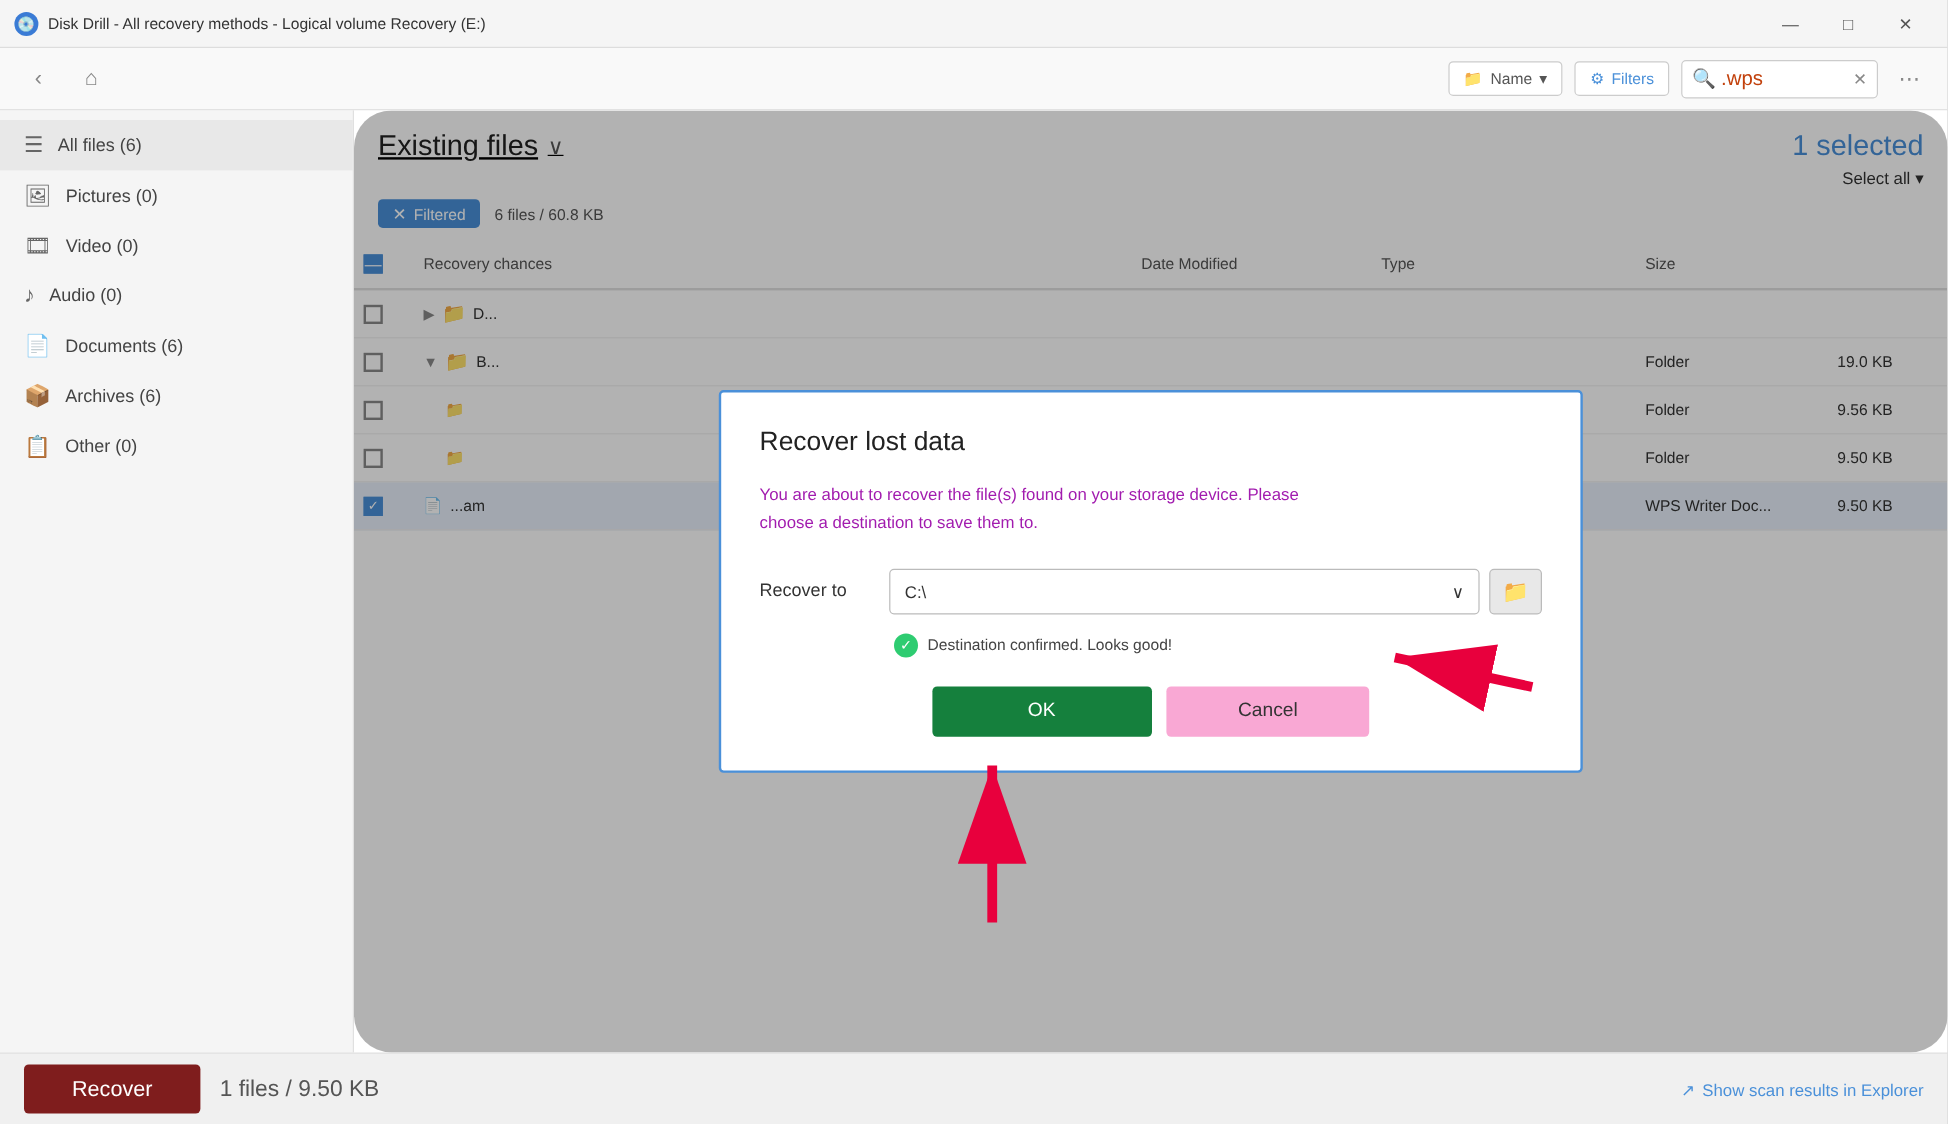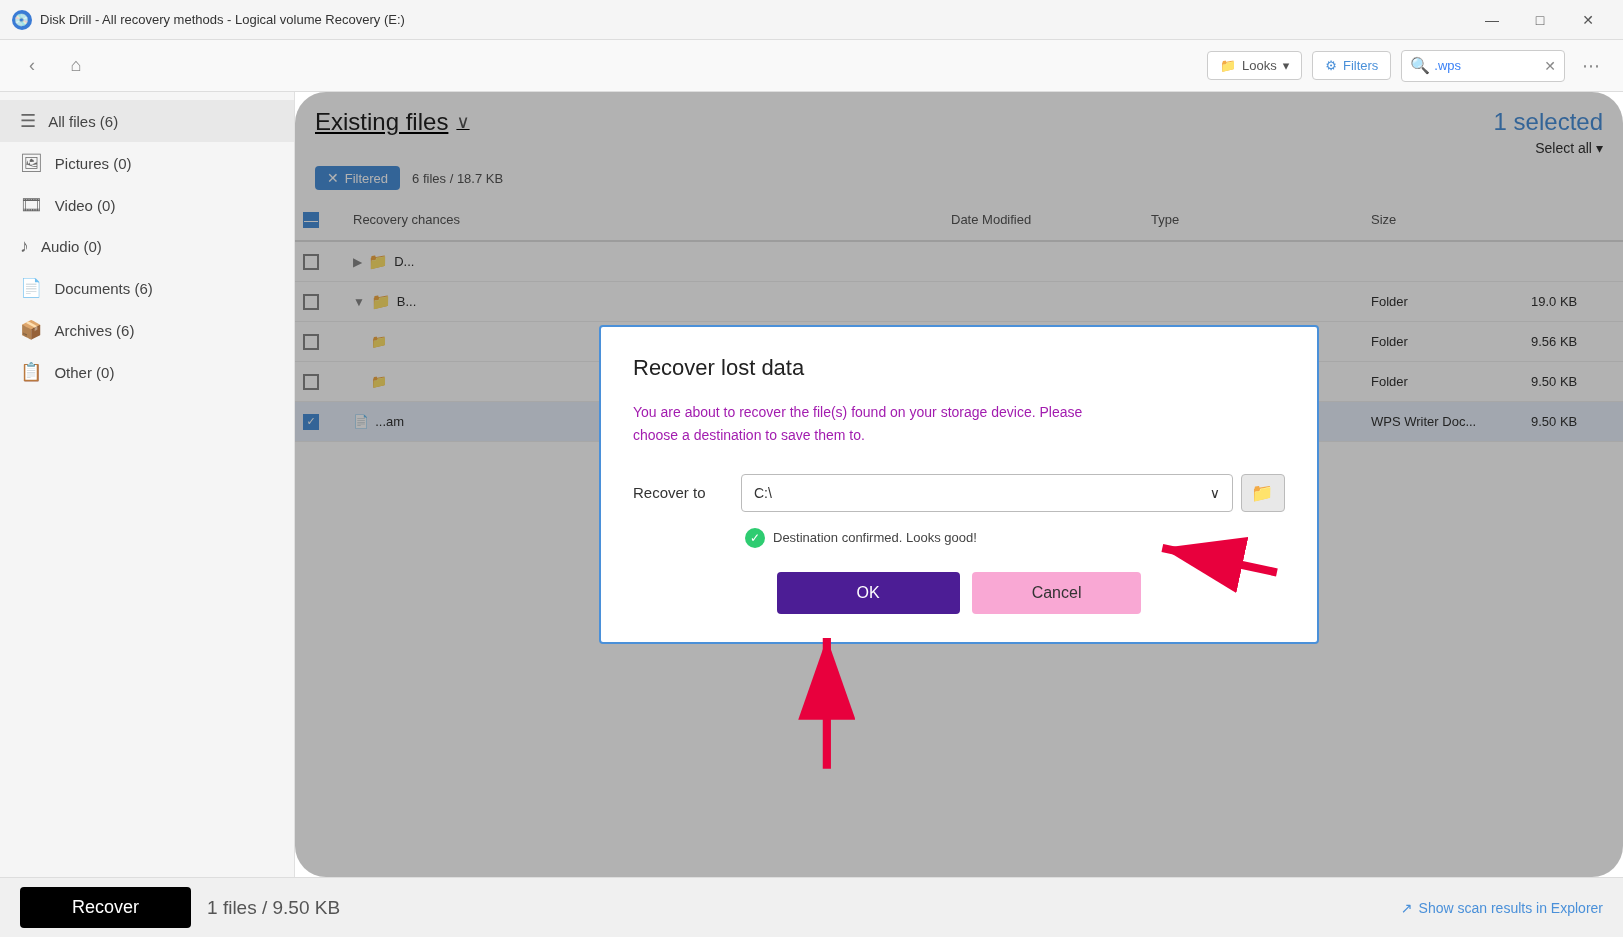--- a/index.html
+++ b/index.html
@@ -57,21 +57,21 @@
       display: flex; align-items: center; gap: 6px;
       padding: 6px 12px; border: 1px solid #ccc; border-radius: 4px;
       background: white; font-size: 13px; color: #4a90d9; cursor: pointer;
     }
     .toolbar-search {
       display: flex; align-items: center;
       border: 1px solid #ccc; border-radius: 4px; background: white;
       padding: 0 8px; height: 32px; min-width: 160px;
     }
     .toolbar-search input {
-      border: none; outline: none; font-size: 13px; color: #3b82f6; background: transparent; width: 110px;
+      border: none; outline: none; font-size: 17px; color: #c2410c; background: transparent; width: 110px;
     }
     .toolbar-search-clear {
       cursor: pointer; color: #888; font-size: 14px;
     }
     .toolbar-more-btn {
       width: 32px; height: 32px; display: flex; align-items: center; justify-content: center;
       font-size: 18px; color: #888; cursor: pointer; border: none; background: transparent;
       border-radius: 4px;
     }
 
@@ -190,22 +190,22 @@
     .bottom-bar {
       height: 60px;
       background: #f0f0f0;
       border-top: 1px solid #ddd;
       display: flex;
       align-items: center;
       padding: 0 20px;
       gap: 16px;
     }
     .recover-btn {
-      background: #000000; color: white; border: none;
-      padding: 10px 52px; font-size: 18px; border-radius: 4px; cursor: pointer;
+      background: #7f1d1d; color: white; border: none;
+      padding: 10px 40px; font-size: 18px; border-radius: 4px; cursor: pointer;
       font-weight: 400;
     }
     .bottom-info { font-size: 19px; color: #555; }
     .bottom-spacer { flex: 1; }
     .show-in-explorer {
       font-size: 14px; color: #4a90d9; cursor: pointer; display: flex; align-items: center; gap: 6px;
     }
 
     
     .modal-overlay {
@@ -255,21 +255,21 @@
     }
     .dest-confirmed-icon {
       width: 20px; height: 20px; background: #2ecc71; border-radius: 50%;
       display: flex; align-items: center; justify-content: center;
       color: white; font-size: 12px; flex-shrink: 0;
     }
     .modal-buttons {
       display: flex; gap: 12px; justify-content: center;
     }
     .modal-ok-btn {
-      background: #4c1d95; color: white; border: none;
+      background: #15803d; color: white; border: none;
       padding: 12px 80px; font-size: 16px; border-radius: 4px; cursor: pointer;
     }
     .modal-cancel-btn {
       background: #f9a8d4; color: #333; border: none;
       padding: 12px 60px; font-size: 16px; border-radius: 4px; cursor: pointer;
     }
 
     
     .arrows-overlay {
       position: absolute;
@@ -300,21 +300,21 @@
   </div>
 </div>
 
 <div class="toolbar">
   <button class="toolbar-nav-btn">‹</button>
   <button class="toolbar-nav-btn">⌂</button>
   <div class="toolbar-spacer"></div>
   <div class="toolbar-right">
     <button class="toolbar-view-btn">
       <span>📁</span>
-      <span>Looks</span>
+      <span>Name</span>
       <span>▾</span>
     </button>
     <button class="toolbar-filters-btn">
       <span>⚙</span>
       <span>Filters</span>
     </button>
     <div class="toolbar-search">
       <span style="color:#888;margin-right:4px;">🔍</span>
       <input type="text" value=".wps" placeholder=".wps" style="">
       <span class="toolbar-search-clear">✕</span>
@@ -372,21 +372,21 @@
           <span>▾</span>
         </div>
       </div>
     </div>
 
     <div class="filter-row">
       <div class="filter-badge">
         <span class="filter-badge-x">✕</span>
         <span>Filtered</span>
       </div>
-      <span class="filter-info">6 files / 18.7 KB</span>
+      <span class="filter-info">6 files / 60.8 KB</span>
     </div>
 
     <div class="file-table">
       <div class="table-header">
         <div class="table-header-cell">
           <div class="checkbox indeterminate">—</div>
         </div>
         <div class="table-header-cell">Recovery chances</div>
         <div class="table-header-cell">Date Modified</div>
         <div class="table-header-cell">Type</div>

